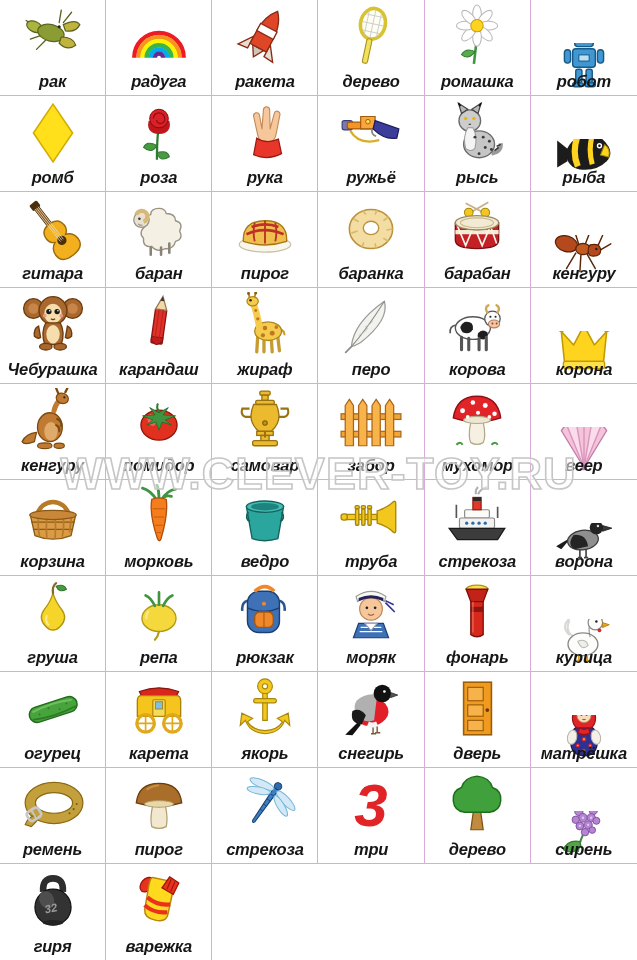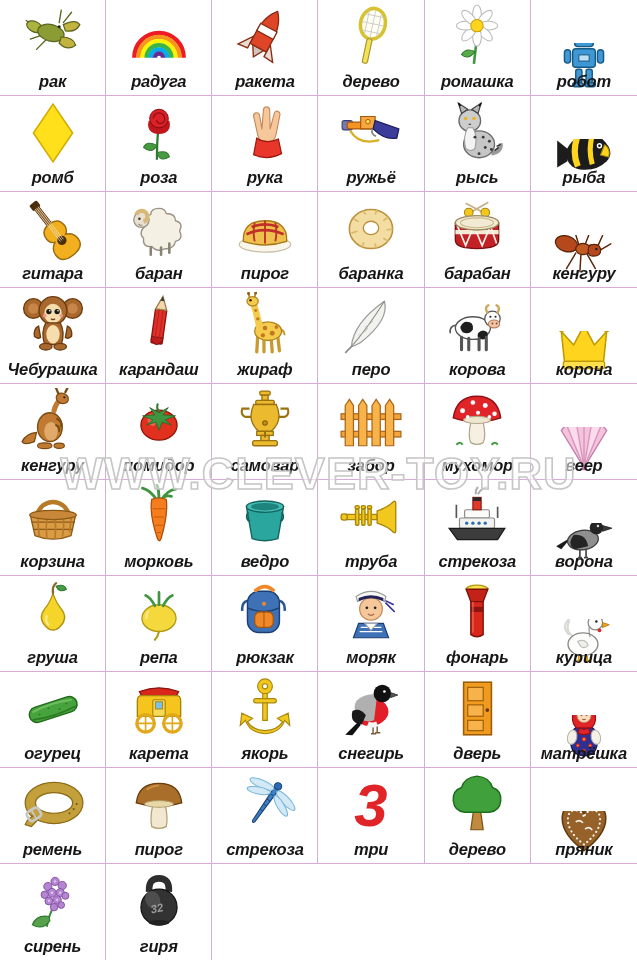--- a/index.html
+++ b/index.html
@@ -859,30 +859,20 @@
           <svg viewBox="0 0 64 64" xmlns="http://www.w3.org/2000/svg">
             <path d="M28.5 38 h7 l2.5 18 h-12z" fill="#c08a40" stroke="#7a5210" stroke-width="1.2"></path>
             <path d="M32 4 q12 1 15 11 q9 3 8 13 q-1 10 -11 11 l-24 0 q-10 -1 -11 -11 q-1 -10 8 -13 q3 -10 15 -11z" fill="#3fa03c" stroke="#1e6e1c" stroke-width="1.4"></path>
           </svg>
         </div>
     <div class="label">дерево</div>
   </div>
       <div class="cell">
     <div class="pic">
           <svg viewBox="0 0 64 64" xmlns="http://www.w3.org/2000/svg">
-            <path d="M32 55 Q9 38 11 21 Q13 9 24.5 11.5 Q31 13.5 32 20 Q33 13.5 39.5 11.5 Q51 9 53 21 Q55 38 32 55z" fill="#96622a" stroke="#5e3a10" stroke-width="1.4"></path>
-            <path d="M32 49 Q15 36 16.5 22.5 Q18 14.5 25.5 16 Q31 17.5 32 23 Q33 17.5 38.5 16 Q46 14.5 47.5 22.5 Q49 36 32 49z" fill="none" stroke="#f8f4ec" stroke-width="2" stroke-dasharray="0.2 4.2" stroke-linecap="round"></path>
-            <path d="M24 27 q4 -3 7 1 M33 34 q4 -3 7 1" stroke="#f8f4ec" stroke-width="1.6" fill="none"></path>
-          </svg>
-        </div>
-    <div class="label">пряник</div>
-  </div>
-      <div class="cell">
-    <div class="pic">
-          <svg viewBox="0 0 64 64" xmlns="http://www.w3.org/2000/svg">
             <path d="M34 34 q-6 10 -8 22" stroke="#3f8a40" stroke-width="2" fill="none"></path>
             <path d="M28 46 q-12 -2 -16 8 q10 6 17 -4z" fill="#57a04c" stroke="#2f7a30" stroke-width="1.1"></path>
             <g fill="#b585d2" stroke="#7e4fa0" stroke-width="0.9">
               <circle cx="34" cy="12" r="4"></circle>
               <circle cx="27" cy="17" r="4"></circle>
               <circle cx="41" cy="16" r="4"></circle>
               <circle cx="31" cy="23" r="4.2"></circle>
               <circle cx="39" cy="23" r="4"></circle>
               <circle cx="24" cy="25" r="3.6"></circle>
               <circle cx="44" cy="26" r="3.4"></circle>
@@ -907,14 +897,28 @@
           <svg viewBox="0 0 64 64" xmlns="http://www.w3.org/2000/svg">
             <path d="M22.5 22 q-1 -13 9.5 -13 q10.5 0 9.5 13" fill="none" stroke="#2e2e2e" stroke-width="6.5"></path>
             <circle cx="32" cy="37" r="17.5" fill="#333" stroke="#111" stroke-width="1.2"></circle>
             <ellipse cx="26" cy="30" rx="7" ry="9" fill="#555" transform="rotate(-25 26 30)" opacity="0.8"></ellipse>
             <ellipse cx="32" cy="52" rx="10" ry="2.5" fill="#222"></ellipse>
             <text x="30" y="42" text-anchor="middle" font-family="sans-serif" font-size="11" font-weight="bold" fill="#999" transform="rotate(-12 30 38)">32</text>
           </svg>
         </div>
     <div class="label">гиря</div>
   </div>
+      <div class="cell">
+    <div class="pic">
+          <svg viewBox="0 0 64 64" xmlns="http://www.w3.org/2000/svg">
+            <g transform="rotate(12 32 32)">
+              <ellipse cx="17" cy="18" rx="5.5" ry="8" fill="#e8321e" stroke="#9a1408" stroke-width="1.2" transform="rotate(28 17 18)"></ellipse>
+              <path d="M21 10 h16 q6 0 6 8 v24 q0 8 -11 8 q-11 0 -12 -8 l-1 -24 q0 -8 2 -8z" fill="#ffd91e" stroke="#b8860a" stroke-width="1.4"></path>
+              <path d="M20 30 q11 6 23 2 M19 38 q11 6 23 2" stroke="#e8321e" stroke-width="4" fill="none"></path>
+              <path d="M37 6 l10 4 -3 12 -12 -4z" fill="#e8321e" stroke="#9a1408" stroke-width="1.2"></path>
+              <path d="M39 8 l-2 10 M43 9.5 l-2 10" stroke="#9a1408" stroke-width="1" fill="none"></path>
+            </g>
+          </svg>
+        </div>
+    <div class="label">варежка</div>
+  </div>
     </div>
 </div>
 
 </body></html>

